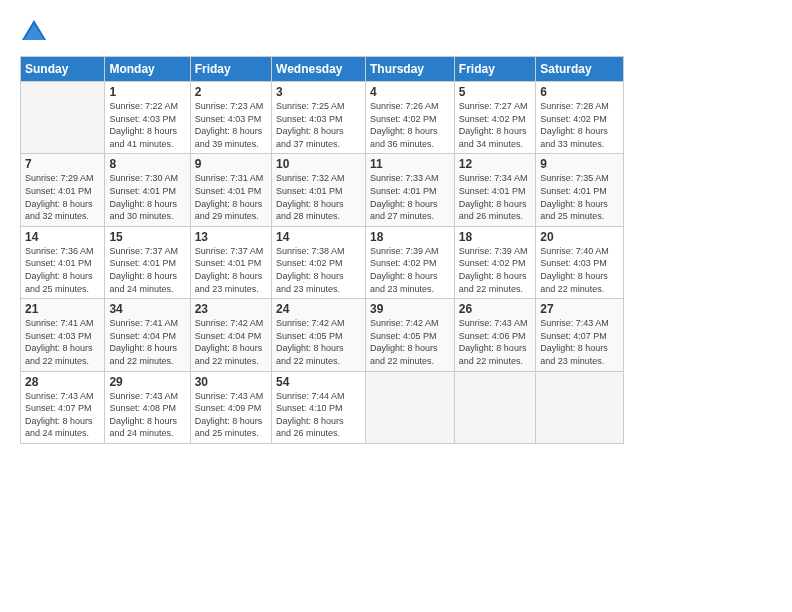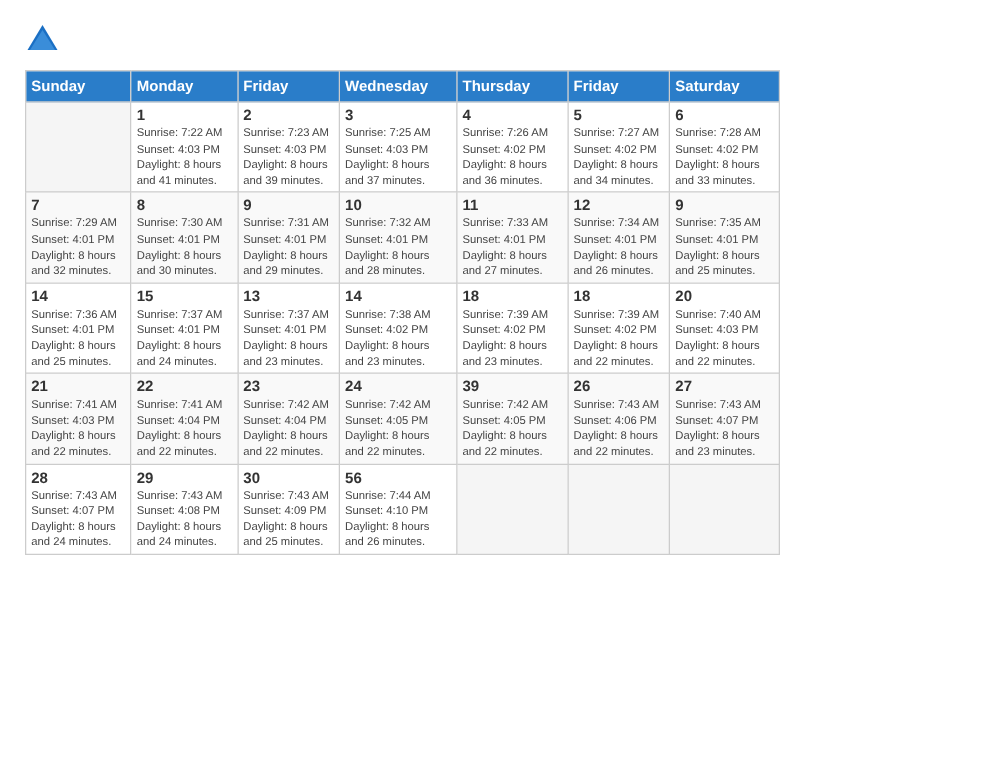--- a/index.html
+++ b/index.html
@@ -213,21 +213,21 @@
             <span class="day-number">20</span>
             <div class="day-info">Sunrise: 7:40 AM<br>Sunset: 4:03 PM<br>Daylight: 8 hours and 22 minutes.</div>
           </td>
         </tr>
         <tr>
           <td>
             <span class="day-number">21</span>
             <div class="day-info">Sunrise: 7:41 AM<br>Sunset: 4:03 PM<br>Daylight: 8 hours and 22 minutes.</div>
           </td>
           <td>
-            <span class="day-number">22</span>
+            <span class="day-number">34</span>
             <div class="day-info">Sunrise: 7:41 AM<br>Sunset: 4:04 PM<br>Daylight: 8 hours and 22 minutes.</div>
           </td>
           <td>
             <span class="day-number">23</span>
             <div class="day-info">Sunrise: 7:42 AM<br>Sunset: 4:04 PM<br>Daylight: 8 hours and 22 minutes.</div>
           </td>
           <td>
             <span class="day-number">24</span>
             <div class="day-info">Sunrise: 7:42 AM<br>Sunset: 4:05 PM<br>Daylight: 8 hours and 22 minutes.</div>
           </td>
@@ -251,21 +251,21 @@
           </td>
           <td>
             <span class="day-number">29</span>
             <div class="day-info">Sunrise: 7:43 AM<br>Sunset: 4:08 PM<br>Daylight: 8 hours and 24 minutes.</div>
           </td>
           <td>
             <span class="day-number">30</span>
             <div class="day-info">Sunrise: 7:43 AM<br>Sunset: 4:09 PM<br>Daylight: 8 hours and 25 minutes.</div>
           </td>
           <td>
-            <span class="day-number">56</span>
+            <span class="day-number">54</span>
             <div class="day-info">Sunrise: 7:44 AM<br>Sunset: 4:10 PM<br>Daylight: 8 hours and 26 minutes.</div>
           </td>
           <td class="empty"></td>
           <td class="empty"></td>
           <td class="empty"></td>
         </tr>
       </tbody>
   </table>
 </div>
 

